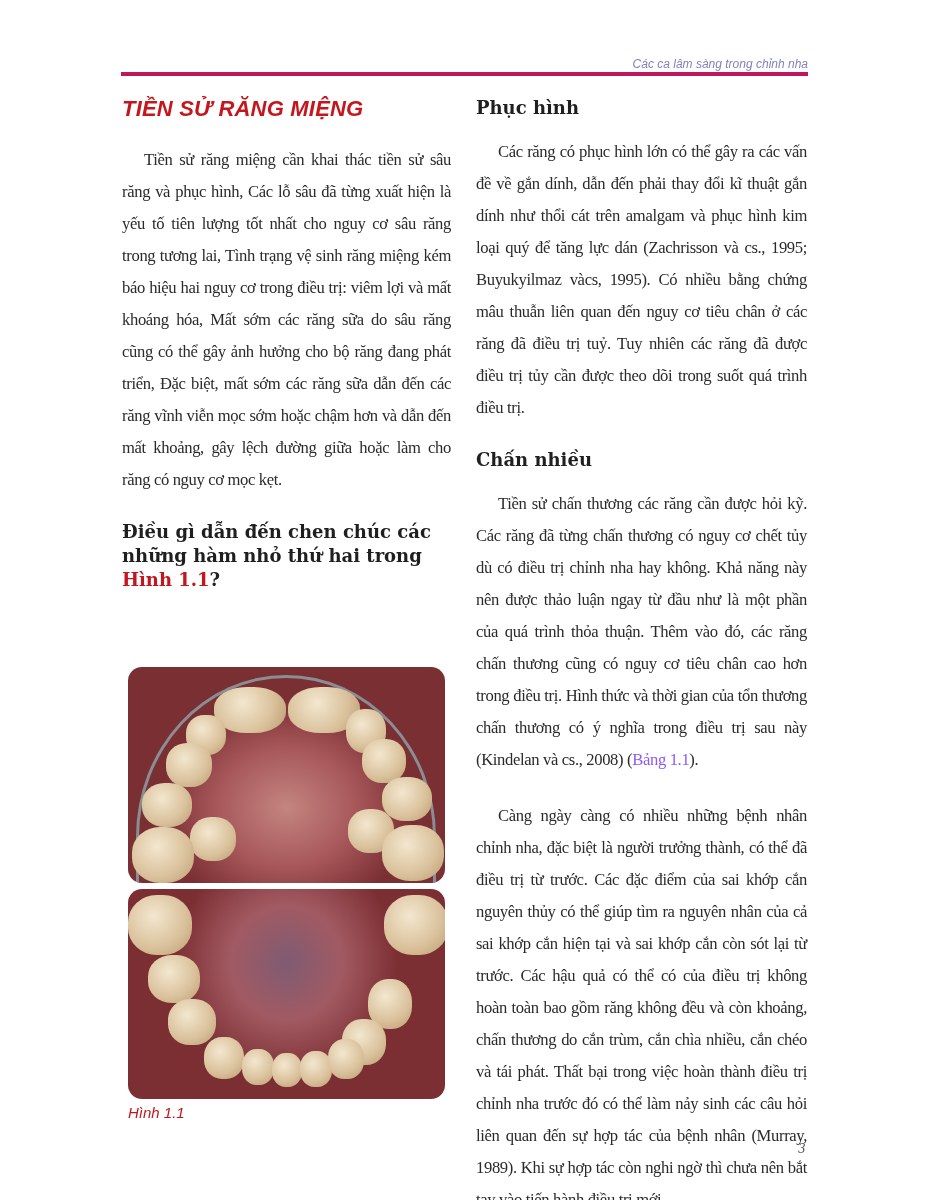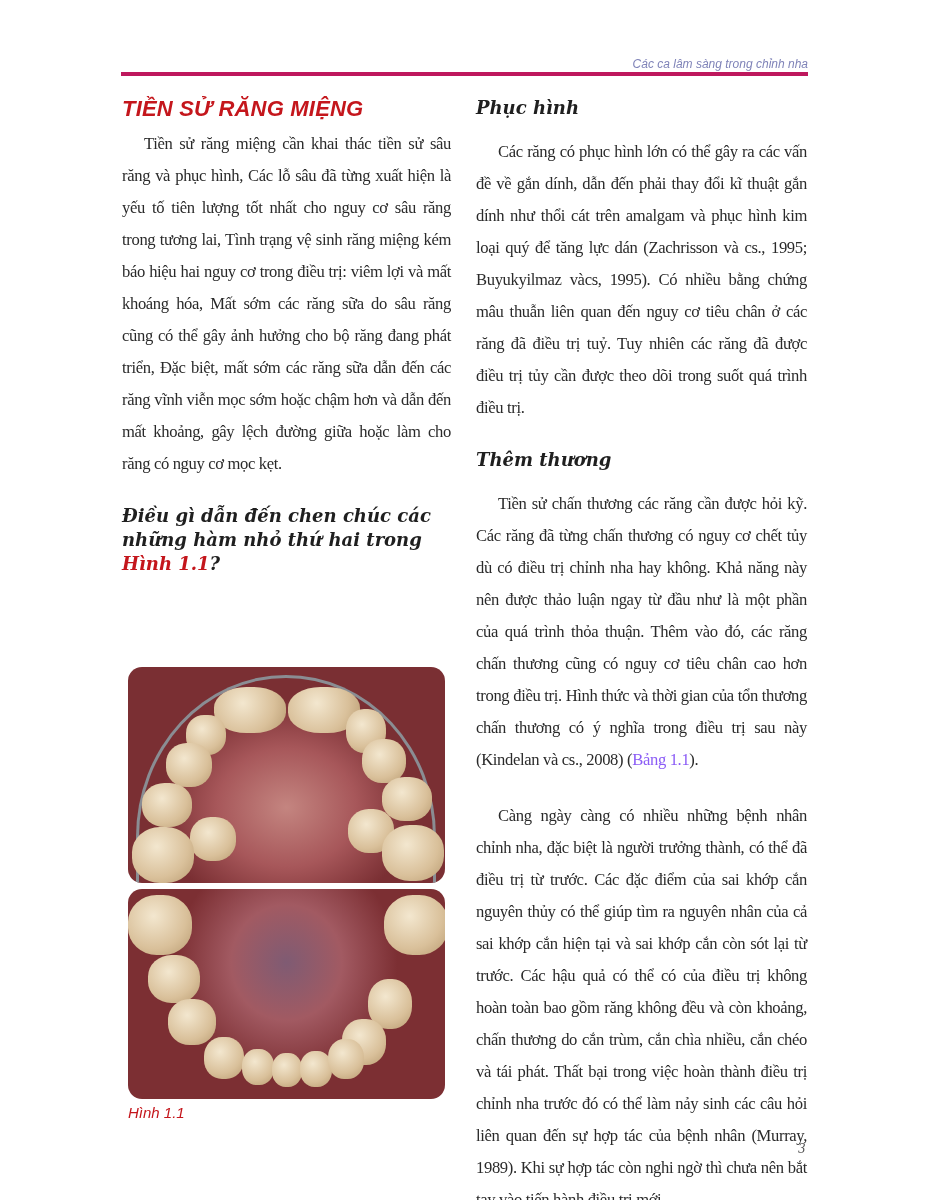--- a/index.html
+++ b/index.html
@@ -6,22 +6,22 @@
   body { width: 927px; height: 1200px; position: relative; overflow: hidden;
          font-family: "DejaVu Serif", "Liberation Serif", serif; color: #2a2a2a; }
   .running-header { position: absolute; left: 121px; top: 52px; width: 687px; height: 20px;
          border-bottom: 4px solid #be185d; text-align: right; }
   .running-header span { font-family: "Liberation Sans", sans-serif; font-style: italic;
          font-size: 12px; color: #7f83b8; position: relative; top: 1px; }
   .col { position: absolute; top: 96px; }
   .col-left { left: 122px; width: 329px; }
   .col-right { left: 476px; width: 331px; }
   .section-title { font-family: "Liberation Sans", sans-serif; font-weight: bold; font-style: italic;
-         font-size: 22px; color: #c4161c; margin: 0 0 6px 0; letter-spacing: 0.2px; }
-  .sub-h { font-family: "DejaVu Serif", serif; font-weight: bold; font-style: italic;
+         font-size: 22px; color: #c4161c; margin: 0 0 22px 0; letter-spacing: 0.2px; }
+  .sub-h { font-family: "DejaVu Serif", serif; font-weight: bold; 
          font-size: 18px; line-height: 24px; color: #1f1f1f; margin: 0 0 16px 0; }
   .sub-h .red { color: #c4161c; }
   p.body { font-size: 15.2px; line-height: 32px; text-align: justify; margin: 0 0 24px 0;
          text-indent: 22px; letter-spacing: -0.35px; font-family: "Liberation Serif", serif; font-size: 16.6px; }
   .link { color: #8b5cf6; }
   .figure { position: absolute; left: 128px; width: 317px; }
   .photo { width: 317px; border-radius: 14px; overflow: hidden; position: relative; }
   .photo-upper { top: 0; height: 216px; margin-bottom: 6px;
          background: radial-gradient(ellipse 40% 50% at 50% 65%, #c48580 0%, #a7575a 55%, #7a2f33 100%); }
   .photo-lower { height: 210px;
@@ -76,18 +76,18 @@
     <div class="tooth" style="left:144px;top:164px;width:30px;height:34px;"></div>
     <div class="tooth" style="left:172px;top:162px;width:32px;height:36px;"></div>
     <div class="tooth" style="left:200px;top:150px;width:36px;height:40px;"></div>
   </div>
   <div class="caption">Hình 1.1</div>
 </div>
 
 <div class="col col-right">
   <h2 class="sub-h">Phục hình</h2>
   <p class="body">Các răng có phục hình lớn có thể gây ra các vấn đề về gắn dính, dẫn đến phải thay đổi kĩ thuật gắn dính như thổi cát trên amalgam và phục hình kim loại quý để tăng lực dán (Zachrisson và cs., 1995; Buyukyilmaz vàcs, 1995). Có nhiều bằng chứng mâu thuẫn liên quan đến nguy cơ tiêu chân ở các răng đã điều trị tuỷ. Tuy nhiên các răng đã được điều trị tủy cần được theo dõi trong suốt quá trình điều trị.</p>
-  <h2 class="sub-h">Thêm thương</h2>
+  <h2 class="sub-h">Chấn nhiều</h2>
   <p class="body"><span>Tiền sử chấn thương các răng cần được hỏi kỹ. Các răng đã từng chấn thương có nguy cơ chết tủy dù có điều trị chỉnh nha hay không. Khả năng này nên được thảo luận ngay từ đầu như là một phần của quá trình thỏa thuận. Thêm vào đó, các răng chấn thương cũng có nguy cơ tiêu chân cao hơn trong điều trị. Hình thức và thời gian của tổn thương chấn thương có ý nghĩa trong điều trị sau này (Kindelan và cs., 2008) (</span><span class="link">Bảng 1.1</span><span>).</span></p>
   <p class="body">Càng ngày càng có nhiều những bệnh nhân chỉnh nha, đặc biệt là người trưởng thành, có thể đã điều trị từ trước. Các đặc điểm của sai khớp cắn nguyên thủy có thể giúp tìm ra nguyên nhân của cả sai khớp cắn hiện tại và sai khớp cắn còn sót lại từ trước. Các hậu quả có thể có của điều trị không hoàn toàn bao gồm răng không đều và còn khoảng, chấn thương do cắn trùm, cắn chìa nhiều, cắn chéo và tái phát. Thất bại trong việc hoàn thành điều trị chỉnh nha trước đó có thể làm nảy sinh các câu hỏi liên quan đến sự hợp tác của bệnh nhân (Murray, 1989). Khi sự hợp tác còn nghi ngờ thì chưa nên bắt tay vào tiến hành điều trị mới.</p>
 </div>
 
 <div class="page-number">3</div>
 
 </body></html>

